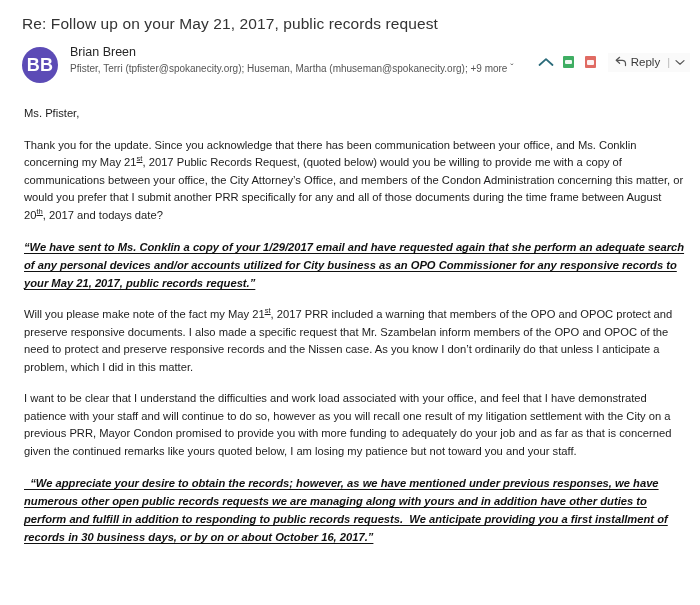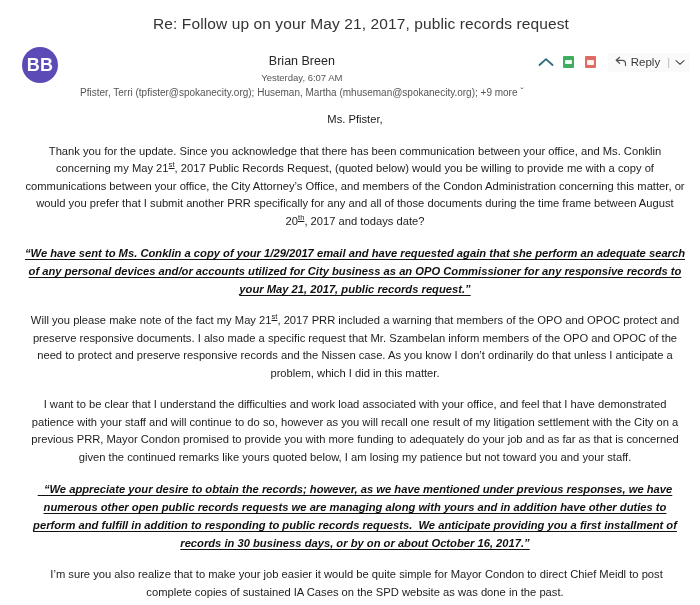--- a/index.html
+++ b/index.html
@@ -15,21 +15,20 @@
     color: #212121;
     -webkit-font-smoothing: antialiased;
   }
 
   .reading-pane {
     position: relative;
     width: 700px;
     height: 605px;
     box-sizing: border-box;
     background: #ffffff;
-    text-align: center;
   }
 
   
   .subject-bar {
     padding: 14px 0 0 22px;
   }
   .subject-text {
     font-size: 15.5px;
     font-weight: 400;
     color: #333333;
@@ -59,21 +58,20 @@
     display: flex;
     align-items: center;
     justify-content: center;
     margin-top: 2px;
   }
   .sender-block {
     margin-left: 12px;
     flex: 1 1 auto;
     min-width: 0;
     padding-top: 0px;
-    margin-top: 9px;
   }
   .sender-name {
     font-size: 12.5px;
     color: #262626;
     line-height: 15px;
     margin-bottom: 2px;
   }
   .sent-time {
     font-size: 9.5px;
     color: #555555;
@@ -190,21 +188,20 @@
   <div class="subject-bar">
     <div class="subject-text">Re: Follow up on your May 21, 2017, public records request</div>
   </div>
 
   <div class="msg-header">
 
     <div class="avatar">BB</div>
 
     <div class="sender-block">
       <div class="sender-name">Brian Breen</div>
-      <div class="sent-time">Yesterday, 6:07 AM</div>
       <div class="recipients">Pfister, Terri (tpfister@spokanecity.org); Huseman, Martha (mhuseman@spokanecity.org); +9 more ˇ</div>
     </div>
 
     <div class="header-actions">
 
       <div class="act chevron-up">
         <svg width="16" height="10" viewBox="0 0 16 10" aria-hidden="true">
           <path d="M1.5 8 L8 2.2 L14.5 8" fill="none" stroke="#2b6b7a" stroke-width="1.8" stroke-linecap="round" stroke-linejoin="round"></path>
         </svg>
       </div>
@@ -243,17 +240,16 @@
     <p><span>Thank you for the update. Since you acknowledge that there has been communication between your office, and Ms. Conklin concerning my May 21</span><sup>st</sup><span>, 2017 Public Records Request, (quoted below) would you be willing to provide me with a copy of communications between your office, the City Attorney’s Office, and members of the Condon Administration concerning this matter, or would you prefer that I submit another PRR specifically for any and all of those documents during the time frame between August 20</span><sup>th</sup><span>, 2017 and todays date?</span></p>
 
     <p class="quote-block">“We have sent to Ms. Conklin a copy of your 1/29/2017 email and have requested again that she perform an adequate search of any personal devices and/or accounts utilized for City business as an OPO Commissioner for any responsive records to your May 21, 2017, public records request.”</p>
 
     <p><span>Will you please make note of the fact my May 21</span><sup>st</sup><span>, 2017 PRR included a warning that members of the OPO and OPOC protect and preserve responsive documents. I also made a specific request that Mr. Szambelan inform members of the OPO and OPOC of the need to protect and preserve responsive records and the Nissen case. As you know I don’t ordinarily do that unless I anticipate a problem, which I did in this matter.</span></p>
 
     <p>I want to be clear that I understand the difficulties and work load associated with your office, and feel that I have demonstrated patience with your staff and will continue to do so, however as you will recall one result of my litigation settlement with the City on a previous PRR, Mayor Condon promised to provide you with more funding to adequately do your job and as far as that is concerned given the continued remarks like yours quoted below, I am losing my patience but not toward you and your staff.</p>
 
     <p class="quote-block">&nbsp;&nbsp;“We appreciate your desire to obtain the records; however, as we have mentioned under previous responses, we have numerous other open public records requests we are managing along with yours and in addition have other duties to perform and fulfill in addition to responding to public records requests.&nbsp; We anticipate providing you a first installment of records in 30 business days, or by on or about October 16, 2017.”</p>
 
-    <p>&nbsp;I’m sure you also realize that to make your job easier it would be quite simple for Mayor Condon to direct Chief Meidl to post complete copies of sustained IA Cases on the SPD website as was done in the past.</p>
 
   </div>
 
 </div>
 
 </body></html>

